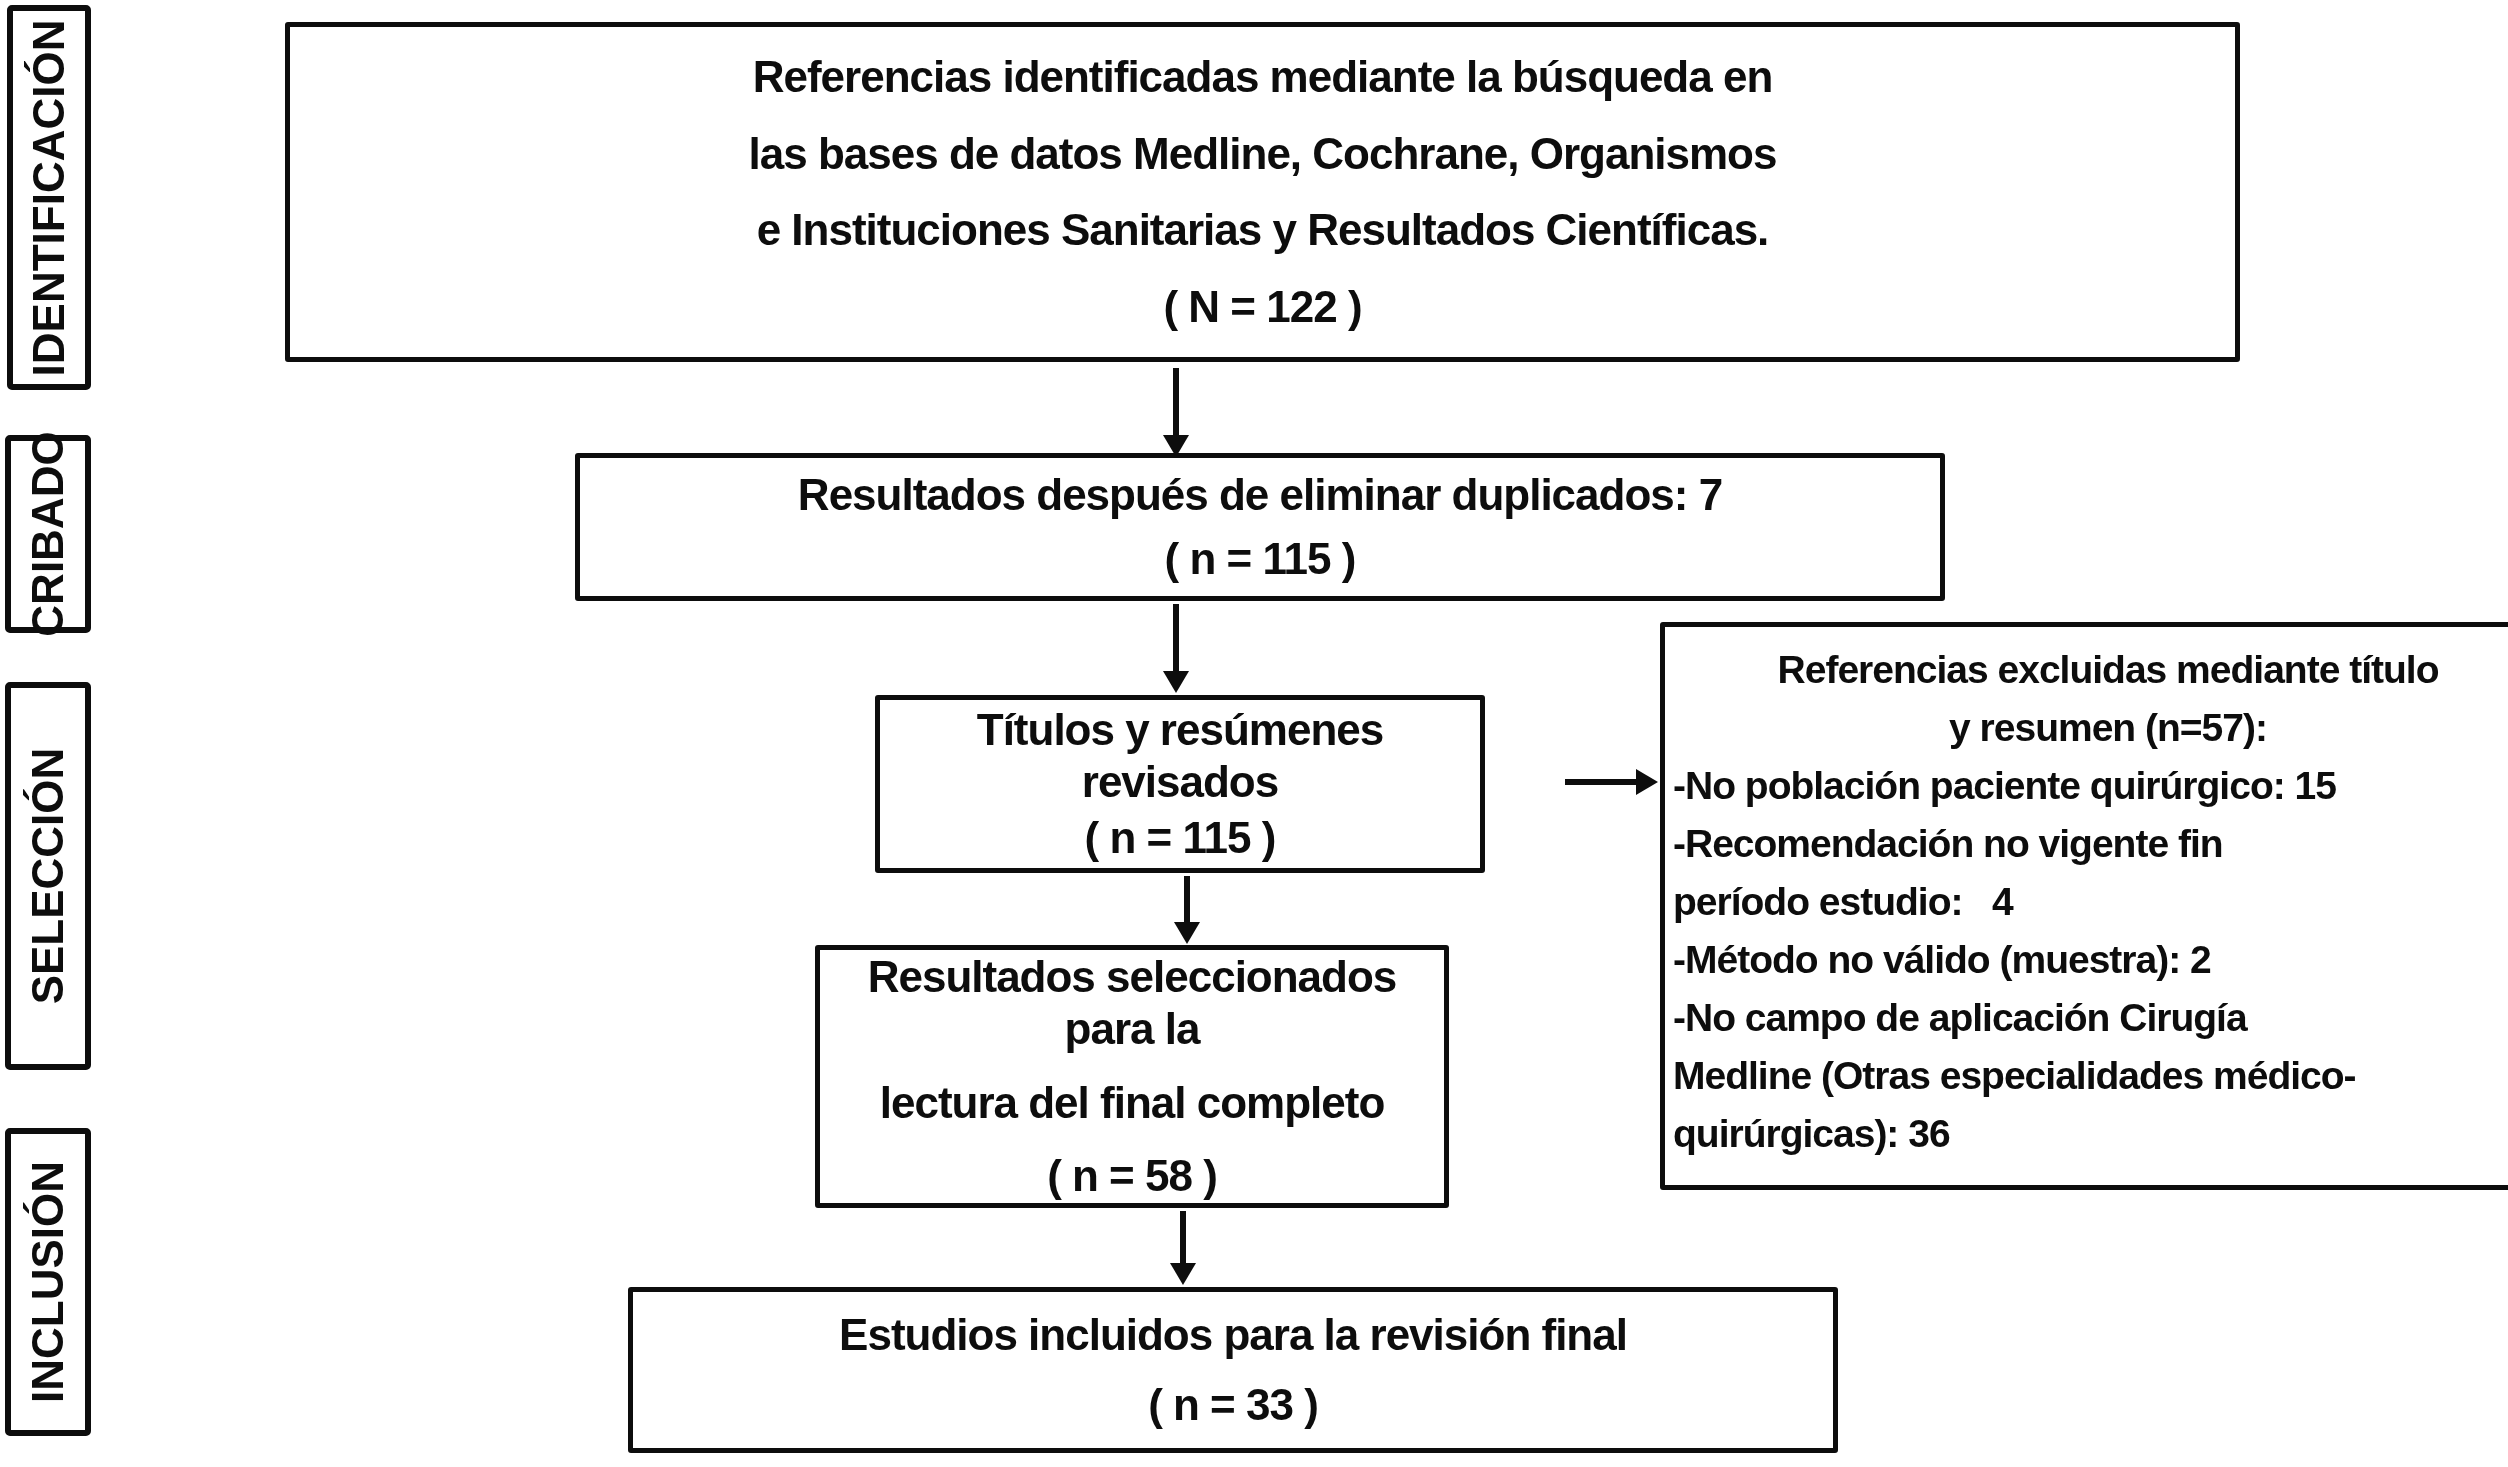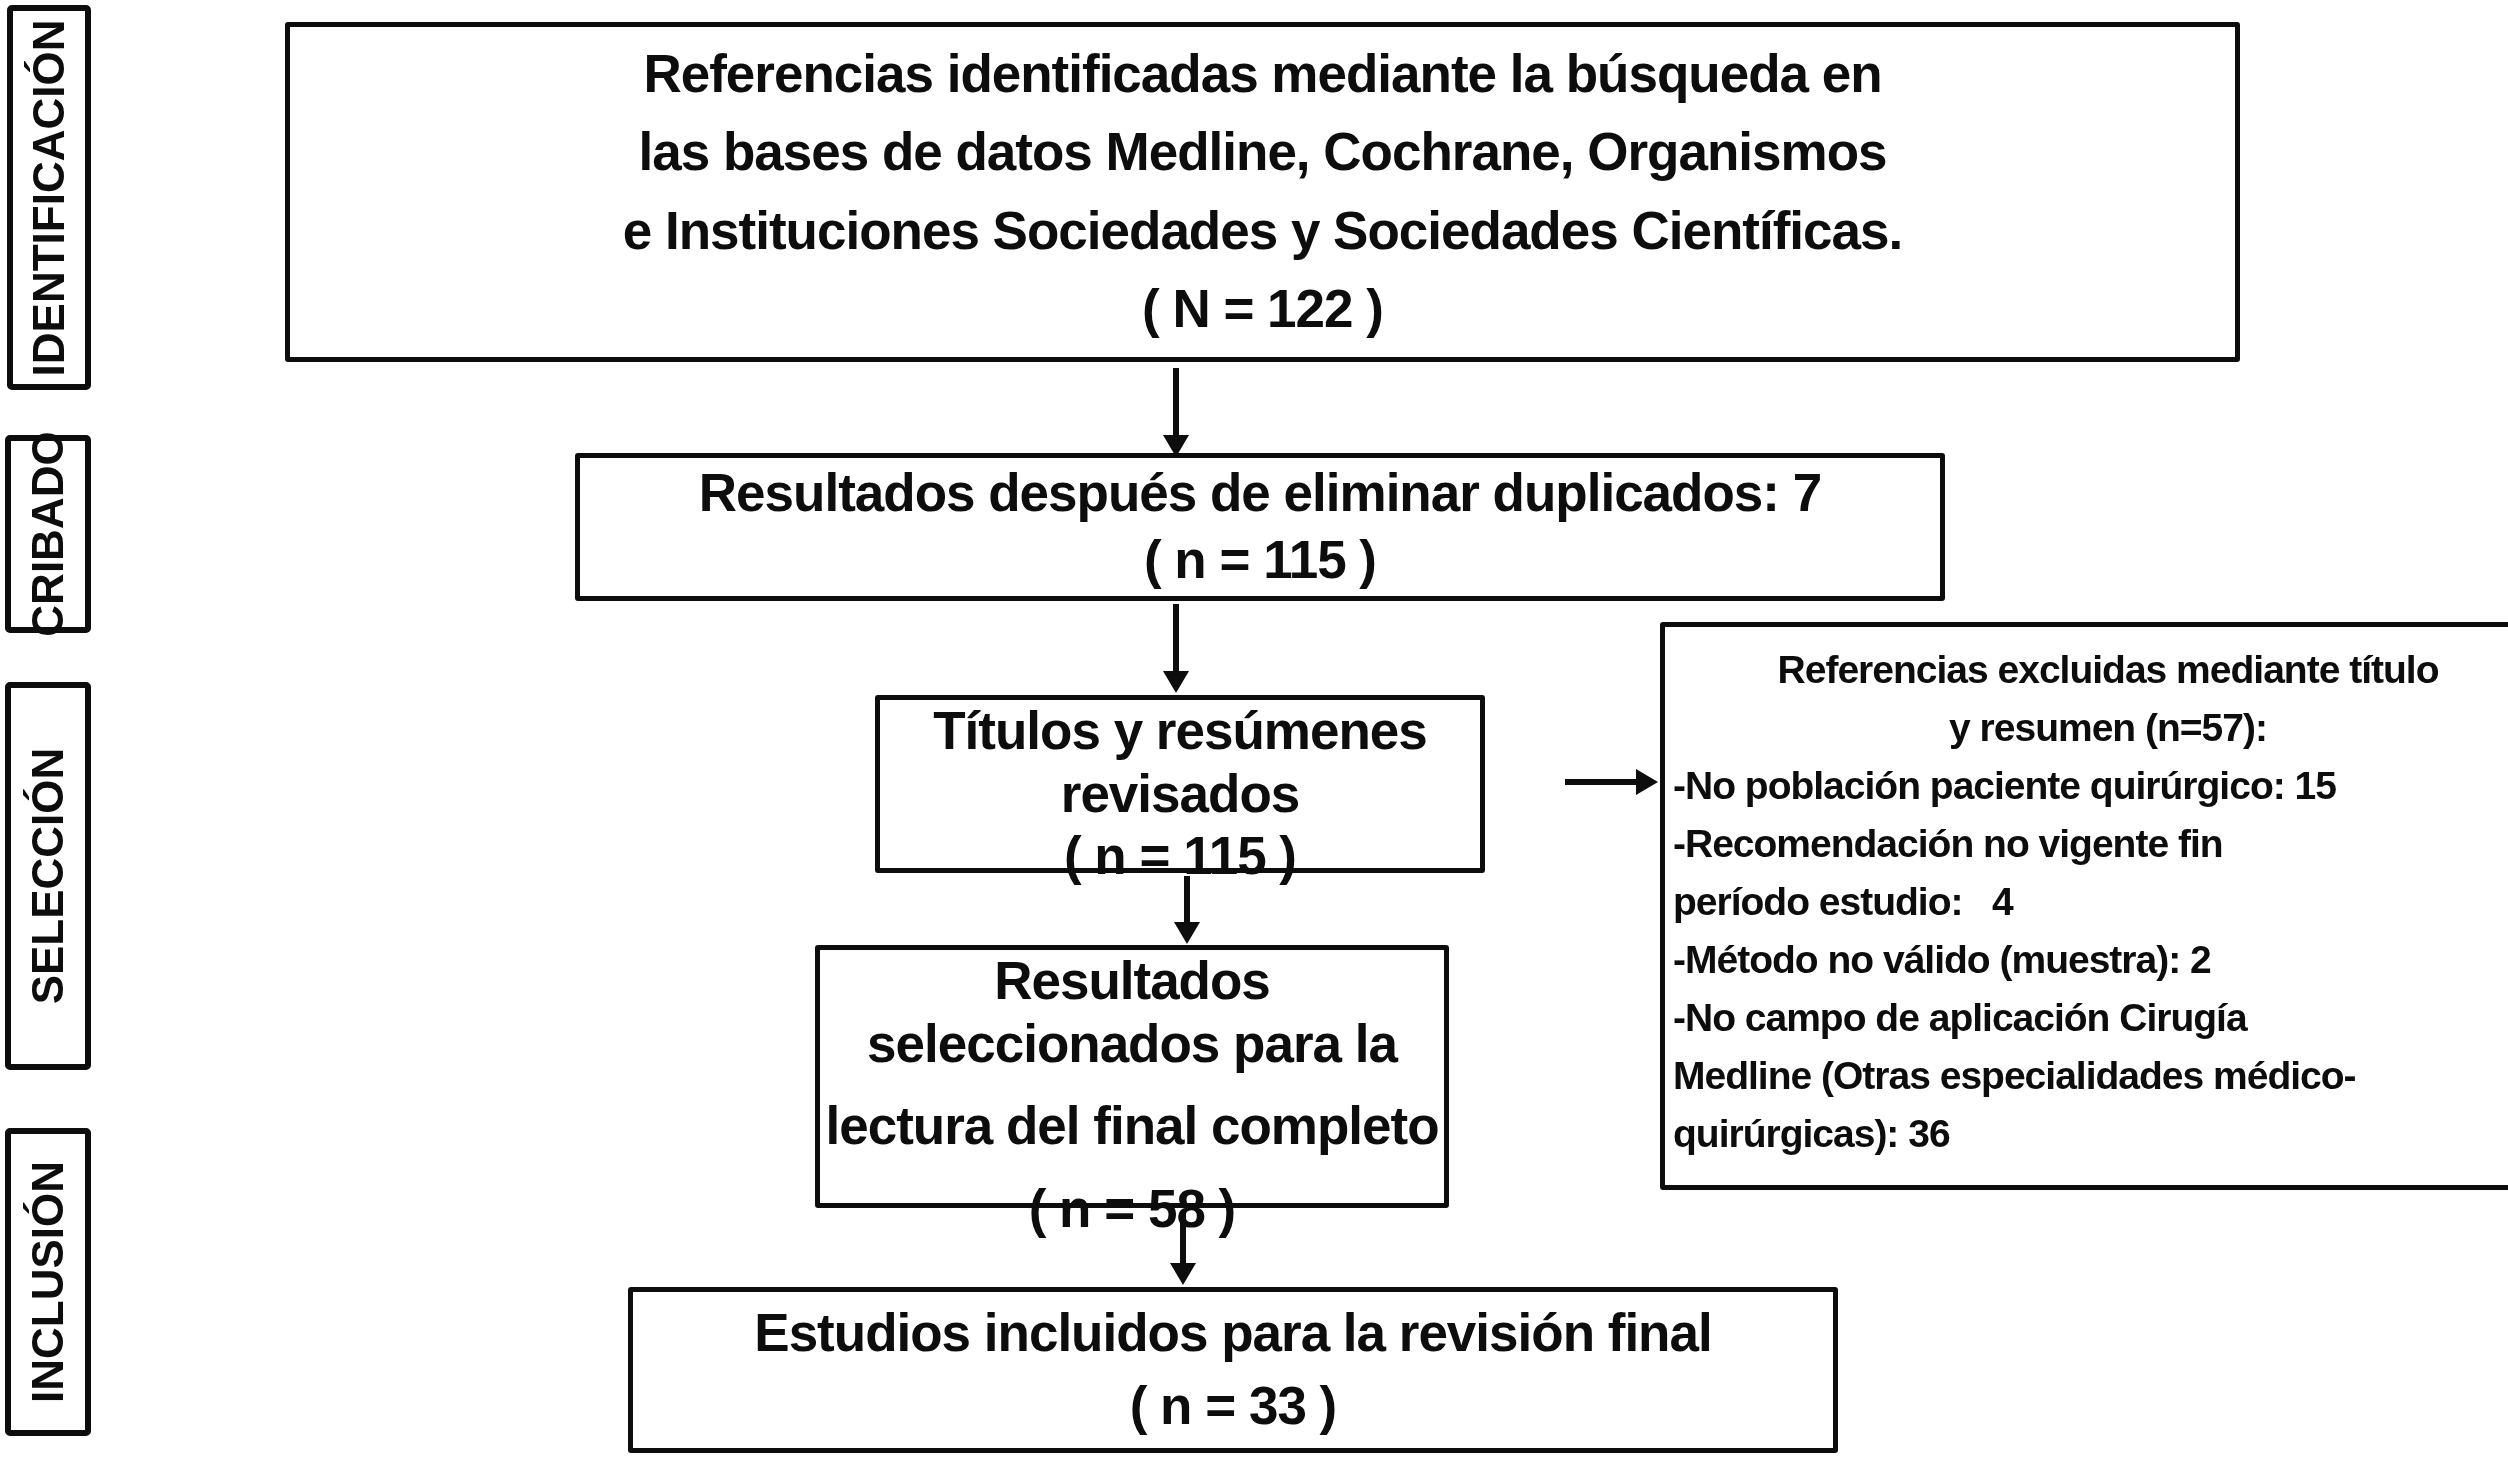--- a/index.html
+++ b/index.html
@@ -45,21 +45,21 @@
     position: absolute;
     box-sizing: border-box;
     border: 5px solid #0d0d0d;
     border-radius: 3px;
     background: #ffffff;
     display: flex;
     flex-direction: column;
     justify-content: space-evenly;
     align-items: center;
     text-align: center;
-    font-size: 53px;
+    font-size: 44px;
     letter-spacing: -1px;
     line-height: 1.18;
   }
   #box-identified   { left: 285px;  top: 22px;   width: 1955px; height: 340px; }
   #box-deduplicated { left: 575px;  top: 453px;  width: 1370px; height: 148px; }
   #box-screened     { left: 875px;  top: 695px;  width: 610px;  height: 178px; }
   #box-fulltext     { left: 815px;  top: 945px;  width: 634px;  height: 263px; gap: 20px; }
   #box-included     { left: 628px;  top: 1287px; width: 1210px; height: 166px; }
 
   #box-excluded {
@@ -122,21 +122,21 @@
   <div class="stagebox" id="stage-seleccion">
     <span class="vtext">SELECCIÓN</span>
   </div>
   <div class="stagebox" id="stage-inclusion">
     <span class="vtext">INCLUSIÓN</span>
   </div>
 
   <div class="fbox" id="box-identified">
     <div>Referencias identificadas mediante la búsqueda en</div>
     <div>las bases de datos Medline, Cochrane, Organismos</div>
-    <div>e Instituciones Sociedades y Sociedades Científicas.</div>
+    <div>e Instituciones Sanitarias y Resultados Científicas.</div>
     <div>( N = 122 )</div>
   </div>
 
   <div>
     <div class="shaft-v" id="arrow1-shaft"></div>
     <div class="head-down" id="arrow1-head"></div>
   </div>
 
   <div class="fbox" id="box-deduplicated">
     <div>Resultados después de eliminar duplicados: 7</div>

